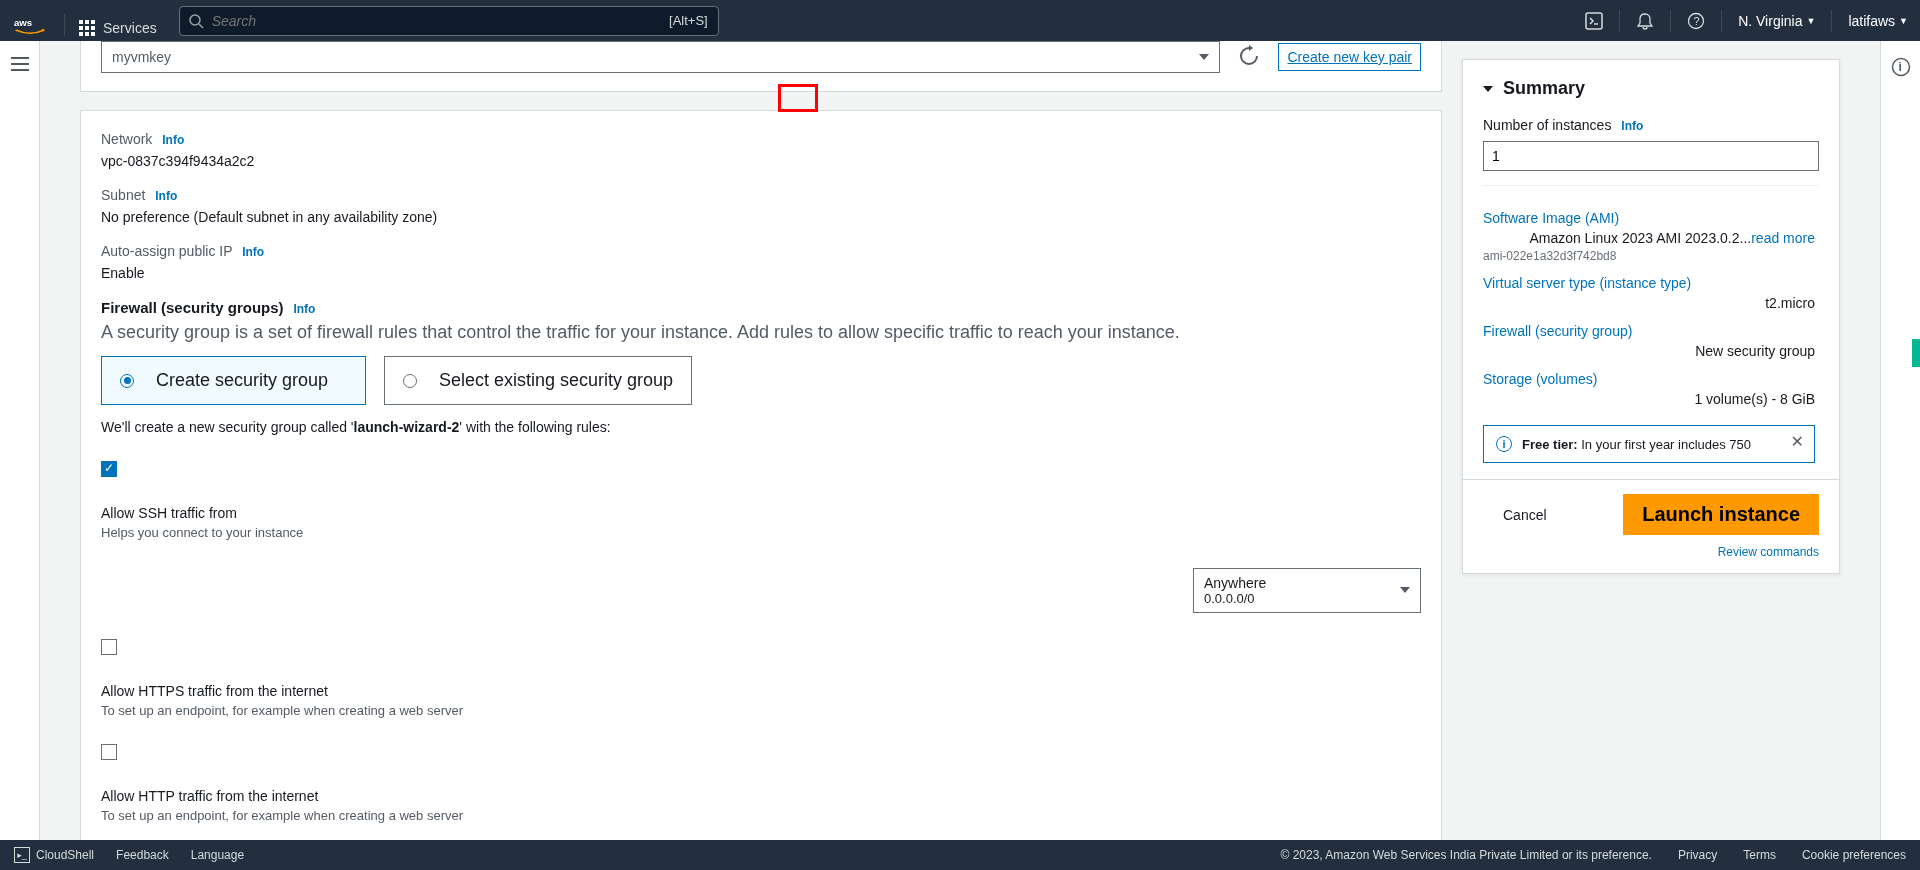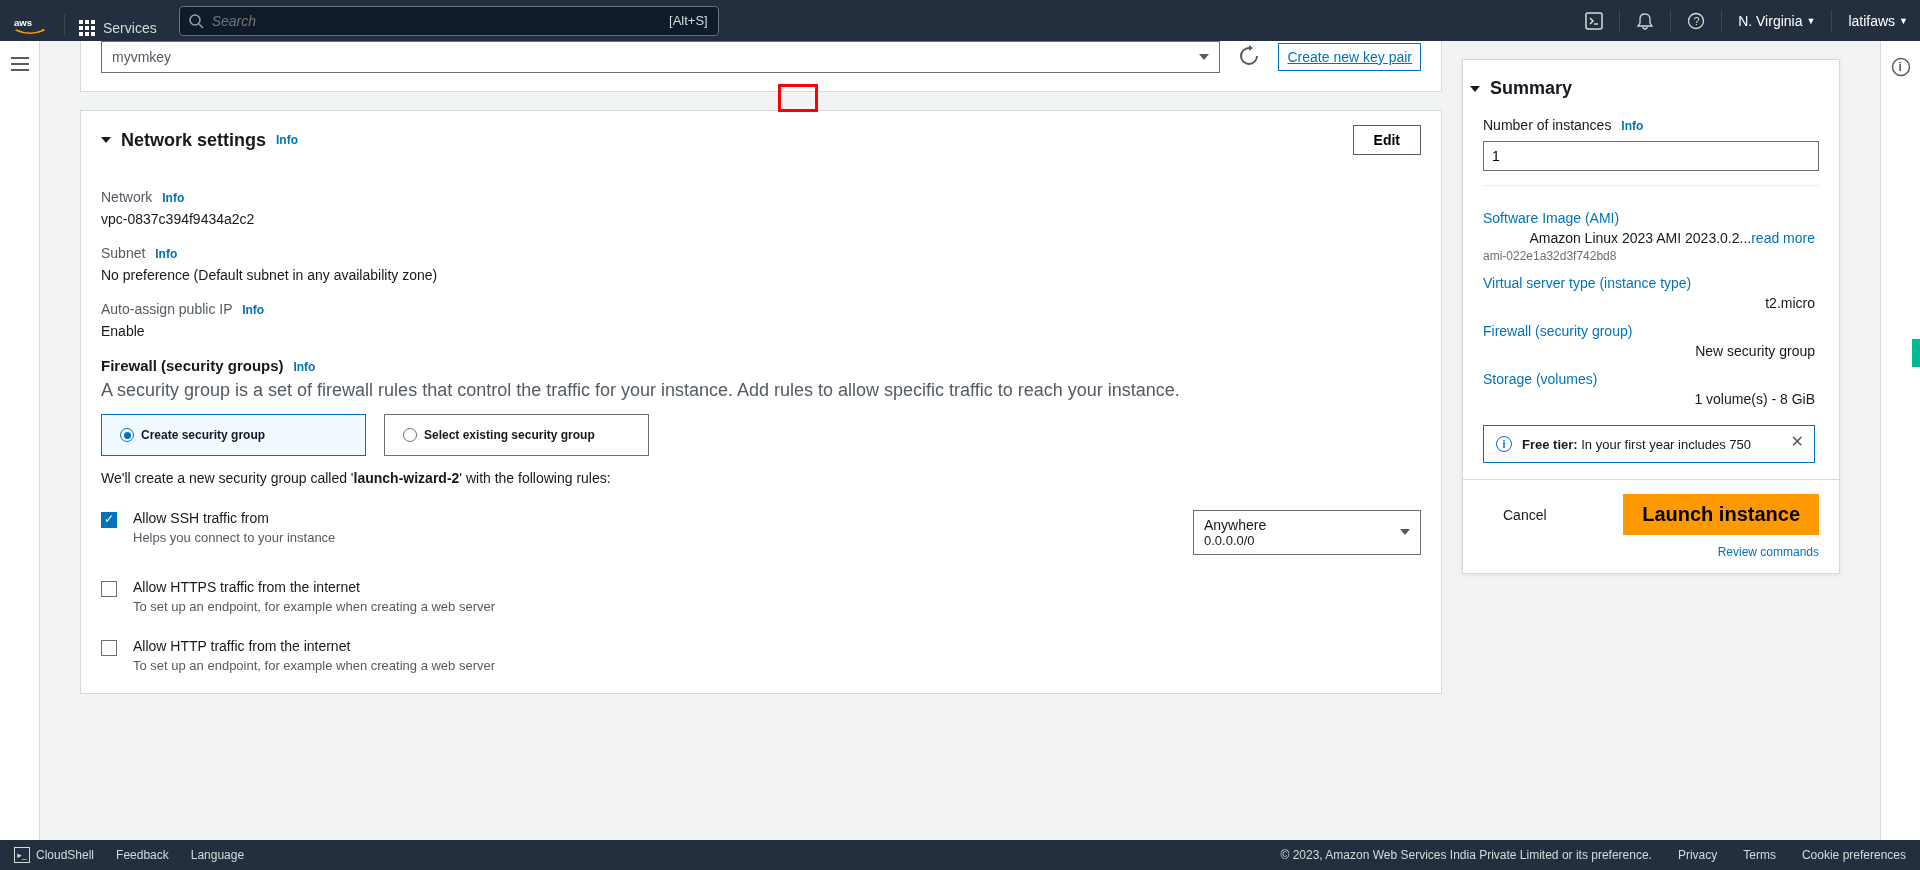--- a/index.html
+++ b/index.html
@@ -48,42 +48,42 @@
 .red-box{ position:absolute; top:43px; left:738px; width:40px; height:28px; border:3px solid #ff0000; pointer-events:none;}
 
 
 .field-label{ color:#545b64; font-size:14px; margin-bottom:6px;}
 .field-label .info-link{ margin-left:6px;}
 .field-value{ font-size:14px; margin-bottom:18px;}
 
 .fw-title{ font-weight:700; font-size:15px;}
 .fw-desc{ color:#545b64; font-size:18px; margin-top:4px; margin-bottom:12px; line-height:1.35;}
 .radio-row{ display:flex; gap:18px;}
-.radio-card{ border:1px solid #687078; padding:13px 18px; display:flex;align-items:center; gap:7px; cursor:pointer; font-size:12px; min-width:265px;font-weight:bold;}
+.radio-card{ border:1px solid #687078; padding:13px 18px; display:flex;align-items:center; gap:22px; cursor:pointer; font-size:18px; min-width:265px;}
 .radio-card.selected{ border:1.5px solid #0073bb; background:#f1faff;}
 .radio-dot{ width:14px;height:14px;border-radius:50%;border:1.5px solid #687078; display:inline-flex;align-items:center;justify-content:center;}
 .radio-card.selected .radio-dot{ border-color:#0073bb;}
 .radio-card.selected .radio-dot::after{ content:"";width:7px;height:7px;border-radius:50%;background:#0073bb;}
 
 .sg-text{ margin-top:14px; font-size:14px;}
 .sg-text b{ font-weight:700;}
 
-.chk-row{ display:flex; align-items:flex-start; gap:16px; margin-top:24px;}
+.chk-row{ display:flex; align-items:flex-start; gap:28px; margin-top:24px;flex-direction:column;}
 .chk{ width:16px;height:16px;border:1px solid #687078; margin-top:2px; cursor:pointer; flex-shrink:0;}
 .chk.checked{ background:#0073bb;border-color:#0073bb;position:relative;}
 .chk.checked::after{ content:"✓"; color:#fff; font-size:12px; position:absolute; top:-1px; left:2px;}
 .chk-text{ font-size:14px;}
 .chk-help{ color:#545b64; font-size:13px; margin-top:4px;}
 .chk-select{ border:1px solid #687078; width:228px; padding:6px 10px; margin-left:auto; position:relative; cursor:pointer;}
 .chk-select .caret-sm{ position:absolute; right:10px; top:18px;}
 .chk-select-sub{ font-size:13px; color:#16191f;}
 
 
 .summary-panel{ background:#fff; border:1px solid #d5dbdb; box-shadow:0 1px 4px rgba(0,0,0,0.08);}
-.summary-header{ padding:18px 7px; display:flex;align-items:center;gap:10px;}
+.summary-header{ padding:18px 20px; display:flex;align-items:center;gap:10px;}
 .summary-title{ font-size:18px; font-weight:700;}
 .summary-body{ padding:0 20px 16px;}
 .num-instances{ border-bottom:1px solid #eaeded; padding-bottom:14px; margin-bottom:24px;}
 .ni-input{ width:100%; border:1px solid #687078; height:30px; padding:0 8px; font-size:14px; margin-top:8px;}
 .summary-scroll{ max-height:300px; overflow-y:scroll; padding-right:4px;}
 .summary-scroll::-webkit-scrollbar{ width:12px;}
 .summary-scroll::-webkit-scrollbar-thumb{ background:#c1c1c1;}
 .summary-scroll::-webkit-scrollbar-track{ background:#f0f0f0;}
 .sum-link{ color:#0073bb; font-size:14px; display:block; margin-top:12px; cursor:pointer;}
 .sum-val{ font-size:14px; margin-top:4px;text-align:right;}
@@ -202,26 +202,20 @@
           </div>
           <div><svg width="22" height="22">
                 <path d="M11 3 A8 8 0 1 0 19 11" stroke="#545b64" stroke-width="2" fill="none"></path>
                 <path d="M11 0 L11 6 L15 3 Z" fill="#545b64"></path>
               </svg></div>
           <span class="kp-create">Create new key pair</span>
         </div>
       </div>
 
       <div class="panel">
-        <div class="panel-header">
-          <span class="caret"></span>
-          <span class="section-title">Network settings</span>
-          <span class="info-link">Info</span>
-          <button class="edit-btn">Edit</button>
-        </div>
         <div class="panel-inner">
           <div class="field-label"><span>Network</span> <span class="info-link">Info</span></div>
           <div class="field-value">vpc-0837c394f9434a2c2</div>
 
           <div class="field-label"><span>Subnet</span> <span class="info-link">Info</span></div>
           <div class="field-value">No preference (Default subnet in any availability zone)</div>
 
           <div class="field-label"><span>Auto-assign public IP</span> <span class="info-link">Info</span></div>
           <div class="field-value">Enable</div>
 

